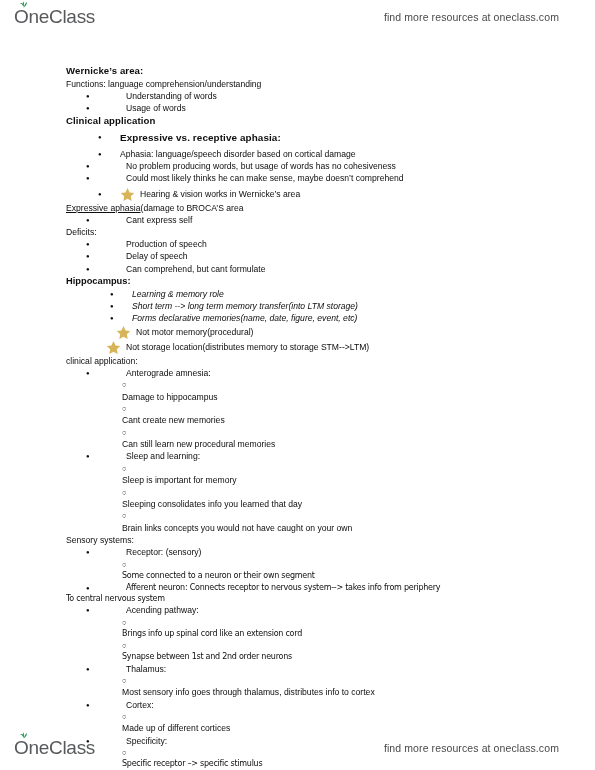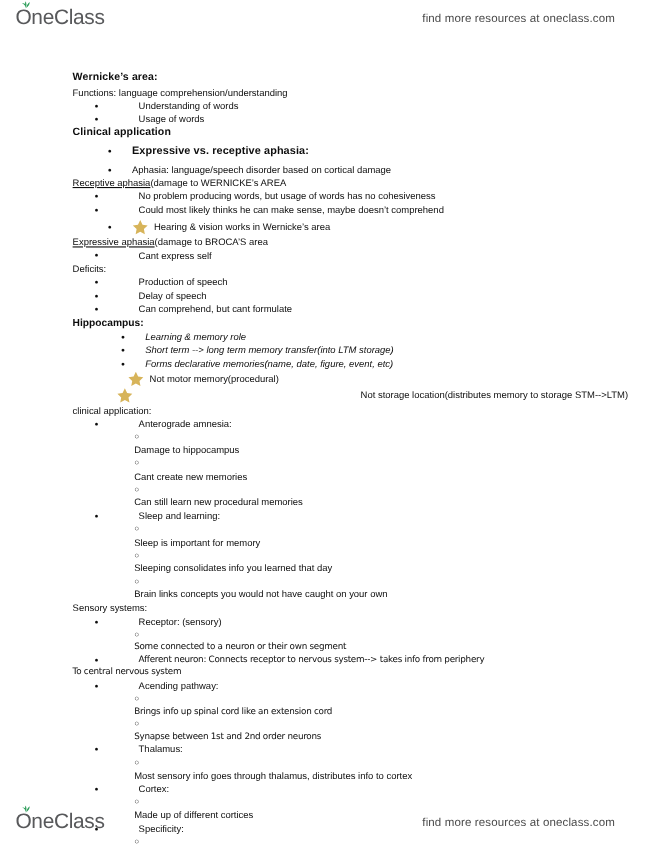--- a/index.html
+++ b/index.html
@@ -87,21 +87,21 @@
     white-space: nowrap;
     min-height: 11px;
   }
 
   
   .lv0  { margin-left: 0px; }
   .lv1  { margin-left: 20px; gap: 18px; }
   .lv1b { margin-left: 32px; }
   .lv2  { margin-left: 56px; flex-direction: column; }
   .lv3  { margin-left: 44px; font-style: italic; }
-  .lvstar { margin-left: 40px; justify-content: space-between; }
+  .lvstar { margin-left: 40px; }
   .lvstar2 { margin-left: 50px; }
 
   
   .bullet {
     flex: 0 0 auto;
     width: 22px;
     text-align: left;
     font-size: 8px;
     line-height: 1.42;
   }
@@ -187,24 +187,20 @@
       <span class="txt big-bold">Expressive vs. receptive aphasia:</span>
     </div>
 
     <div class="spacer-3"></div>
 
     <div class="line lv1b">
       <span class="bullet disc"></span>
       <span class="txt plain">Aphasia: language/speech disorder based on cortical damage</span>
     </div>
 
-    <div class="line lv0">
-      <span class="txt plain u">Receptive aphasia</span>
-        <span class="txt plain">(damage to WERNICKE’s AREA</span>
-    </div>
 
     <div class="line lv1">
       <span class="bullet disc"></span>
       <span class="txt plain">No problem producing words, but usage of words has no cohesiveness</span>
     </div>
 
     <div class="line lv1">
       <span class="bullet disc"></span>
       <span class="txt plain">Could most likely thinks he can make sense, maybe doesn’t comprehend</span>
     </div>

